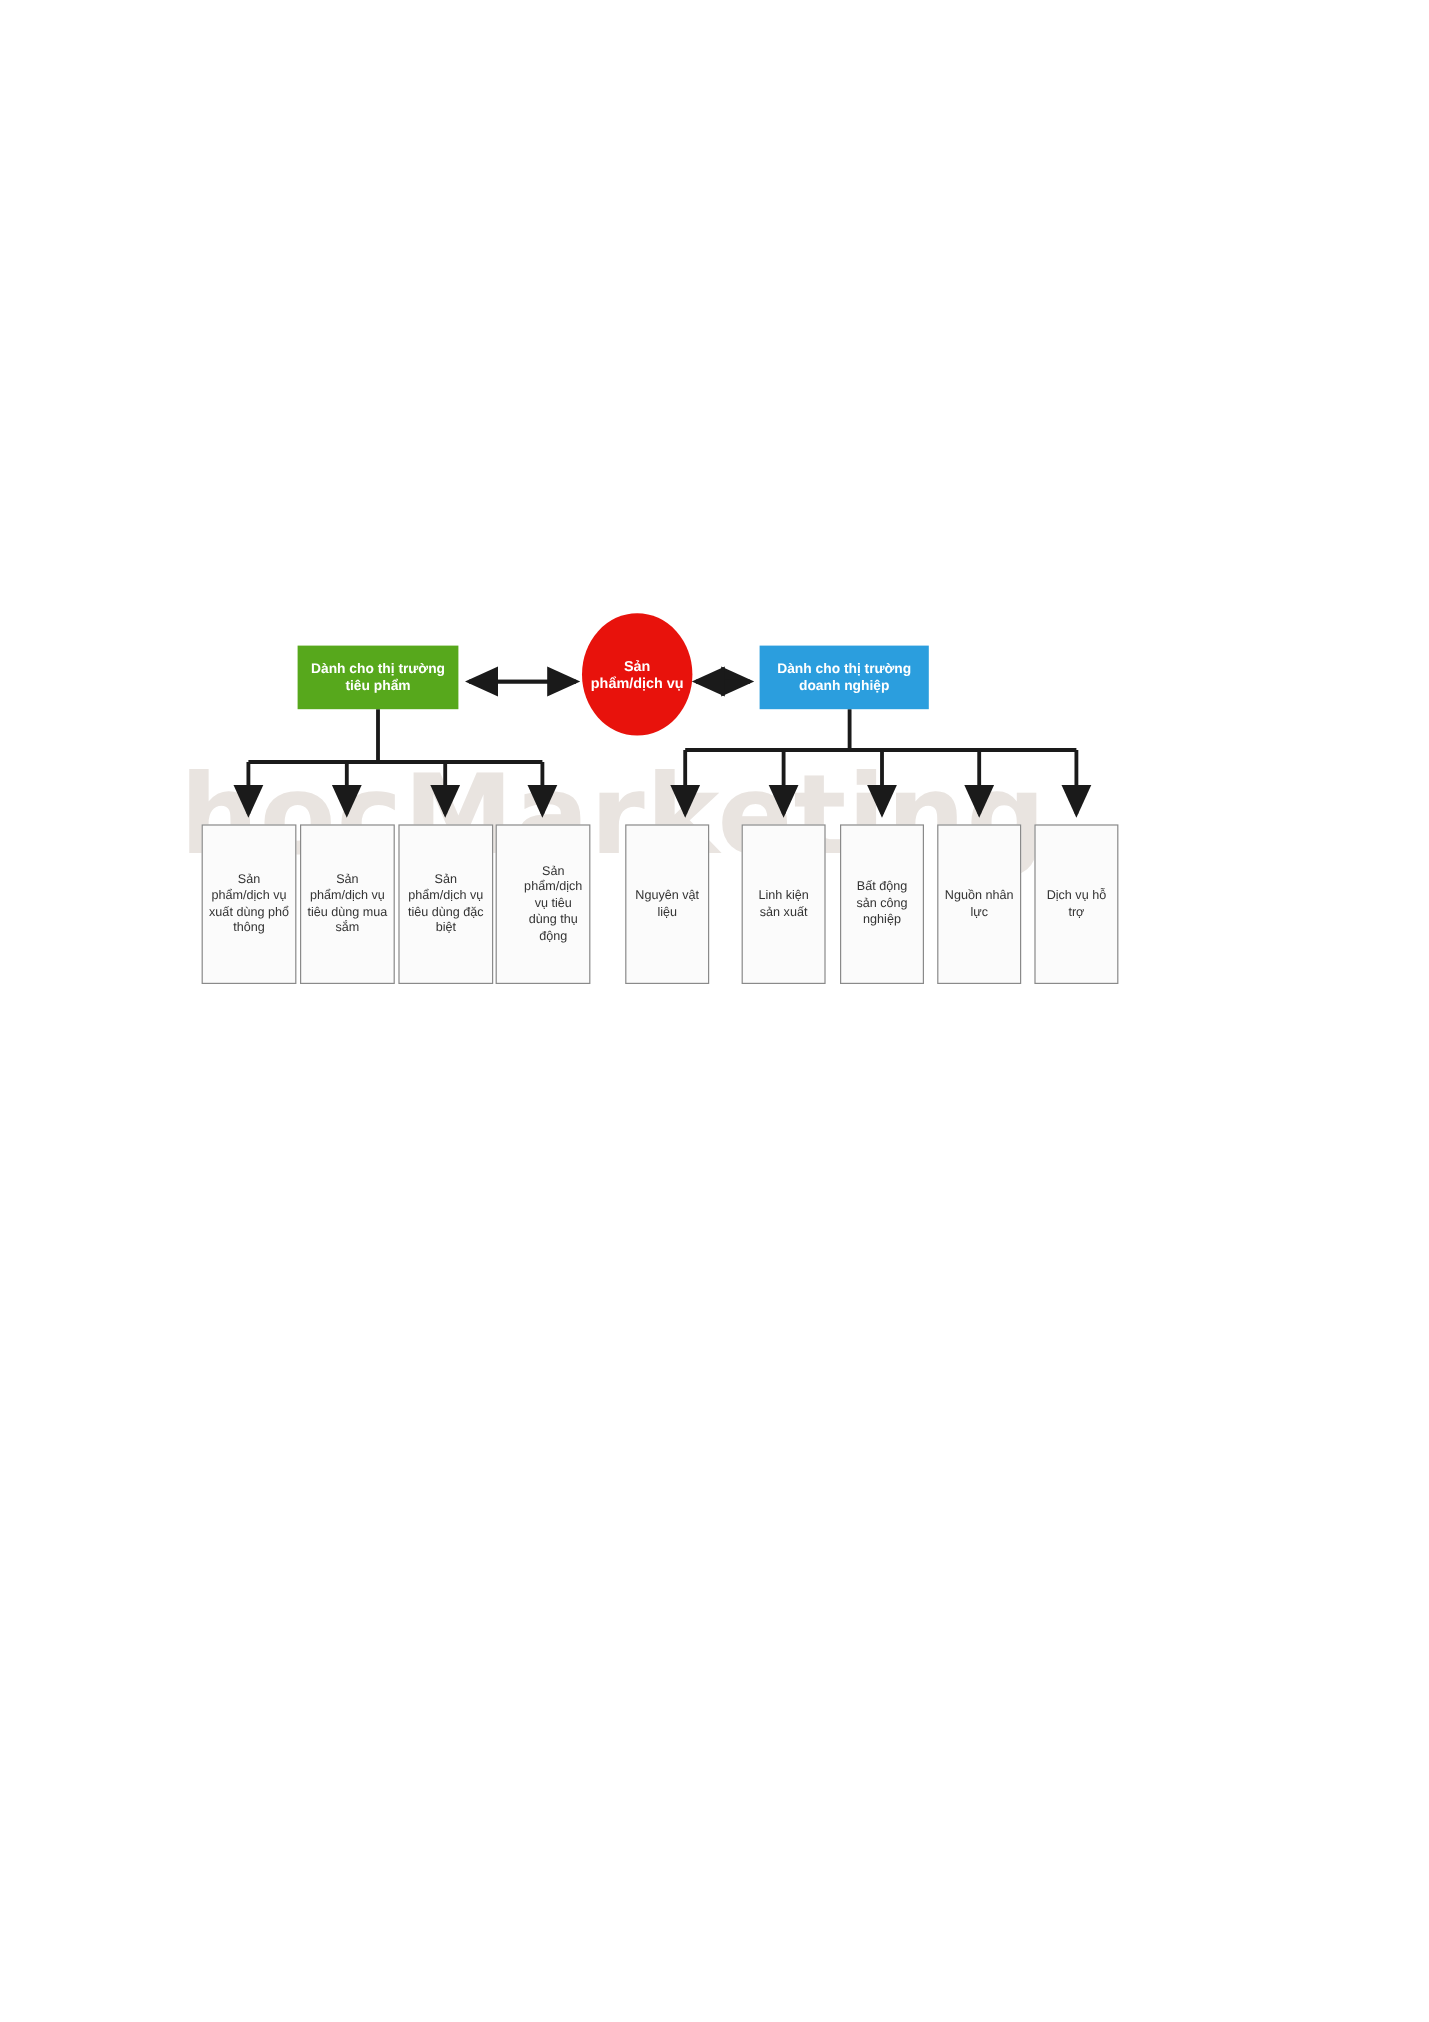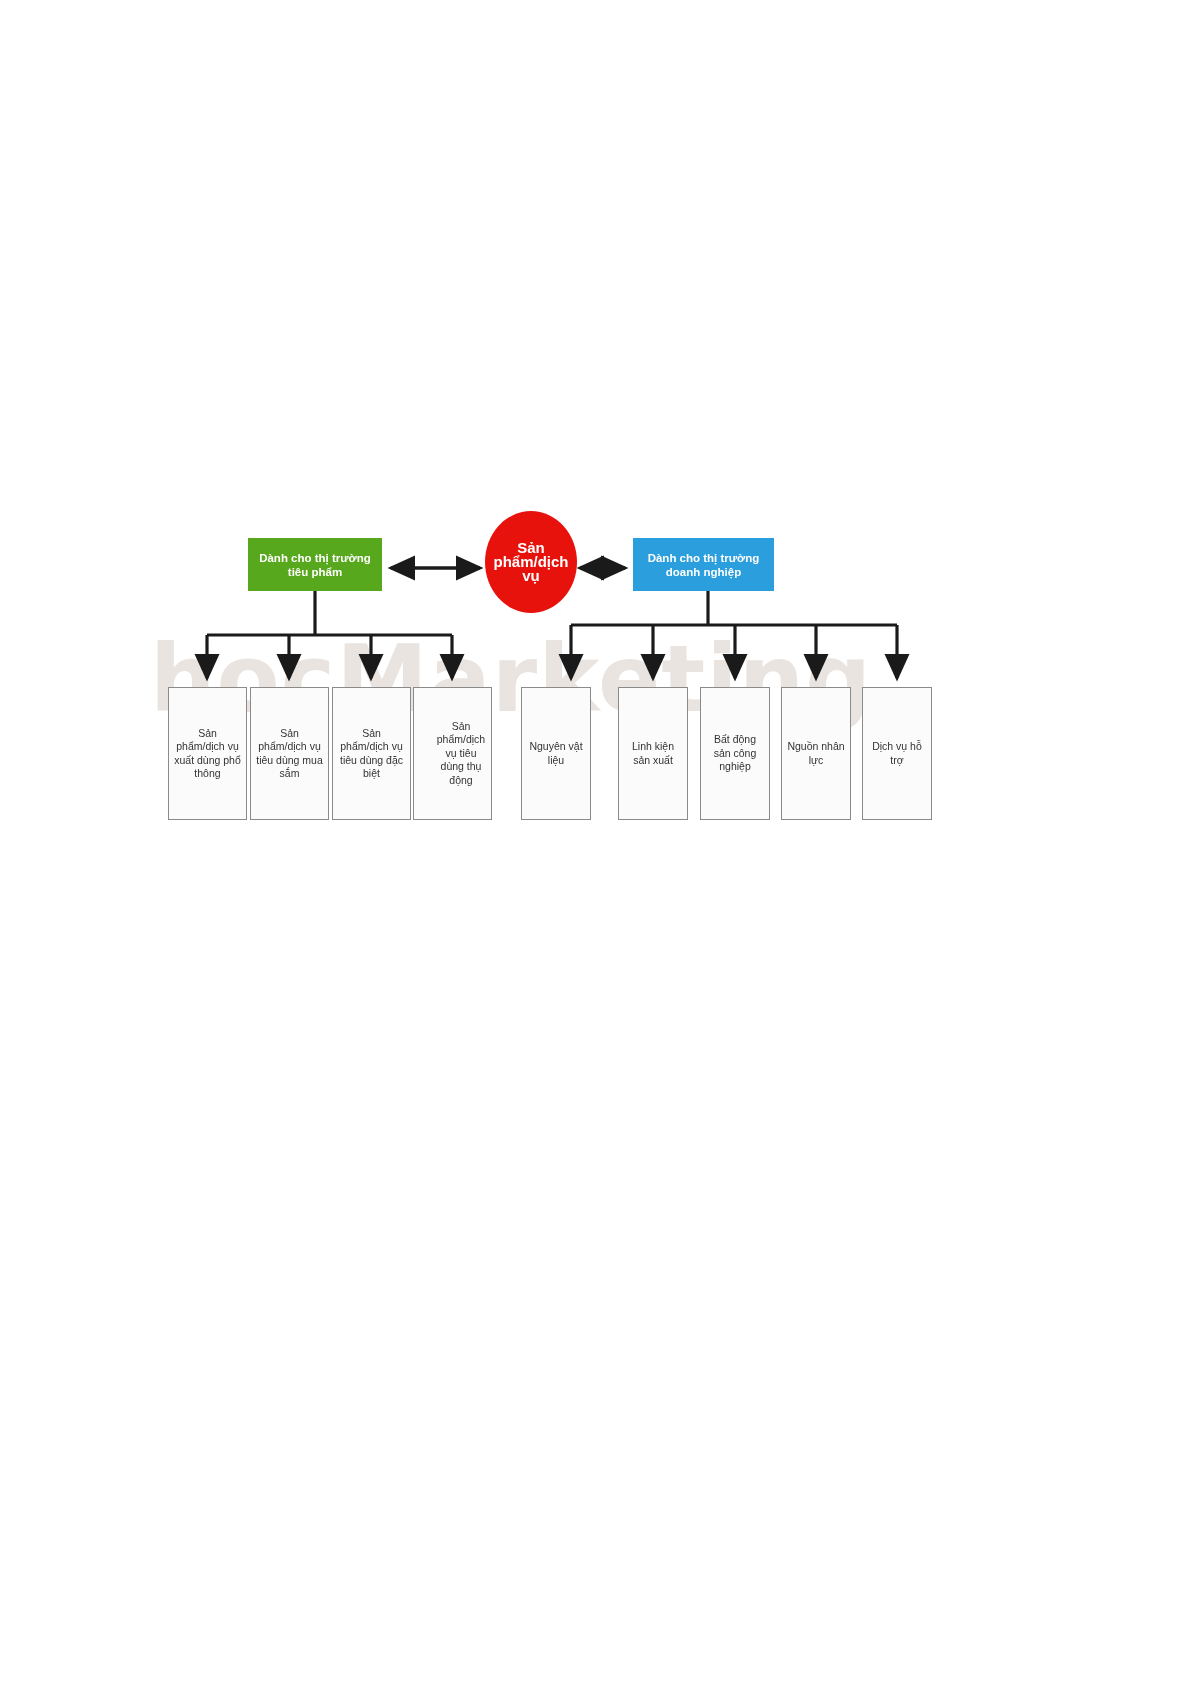--- a/index.html
+++ b/index.html
@@ -64,21 +64,21 @@
   }
 
   .root-ellipse {
     left: 485px;
     top: 511px;
     width: 92px;
     height: 102px;
     border-radius: 50%;
     background: #e8120c;
     color: #ffffff;
-    font-size: 15px;
+    font-size: 12px;
     line-height: 14px;
     font-weight: 600;
     padding: 0 6px;
   }
 
   .branch-box {
     height: 53px;
     color: #ffffff;
     font-size: 11.5px;
     line-height: 14px;

